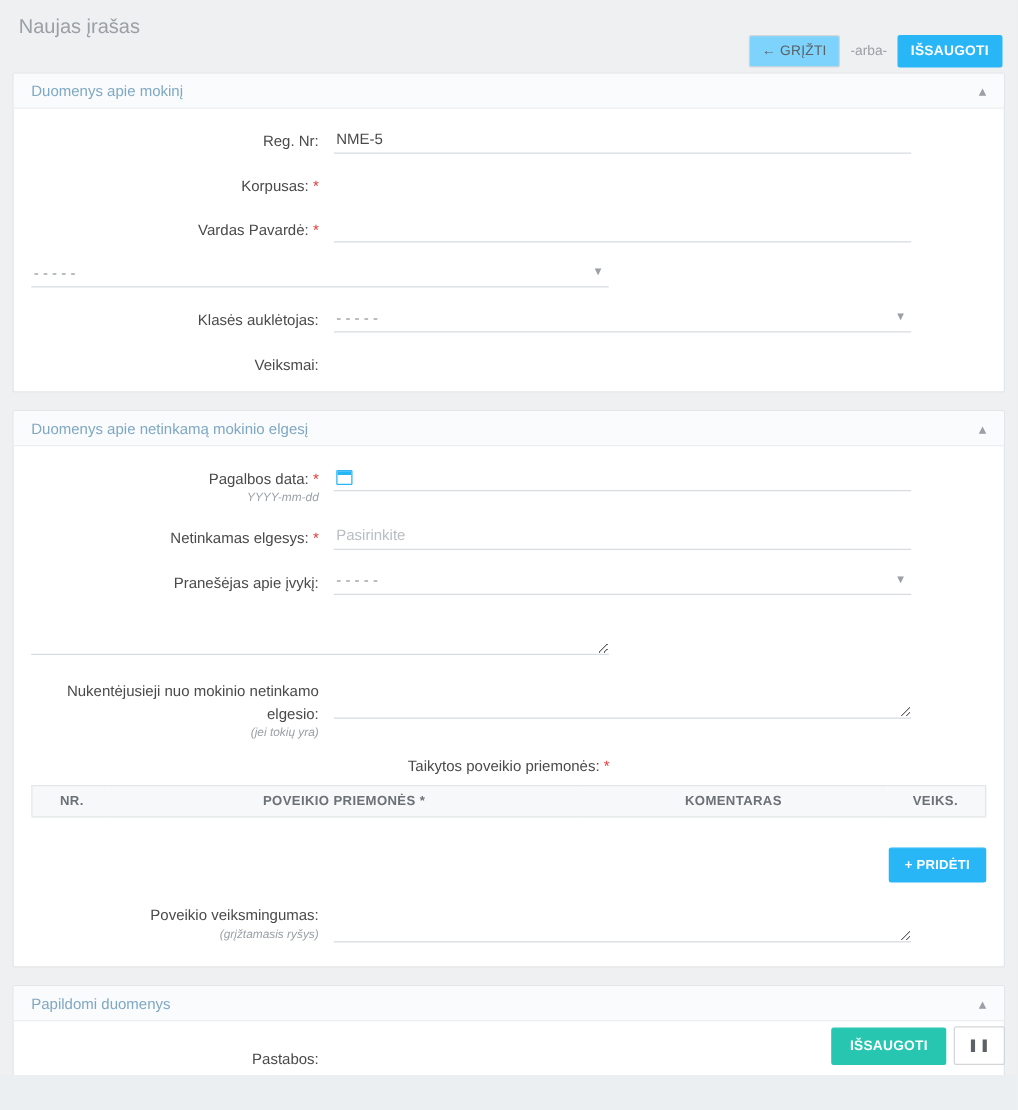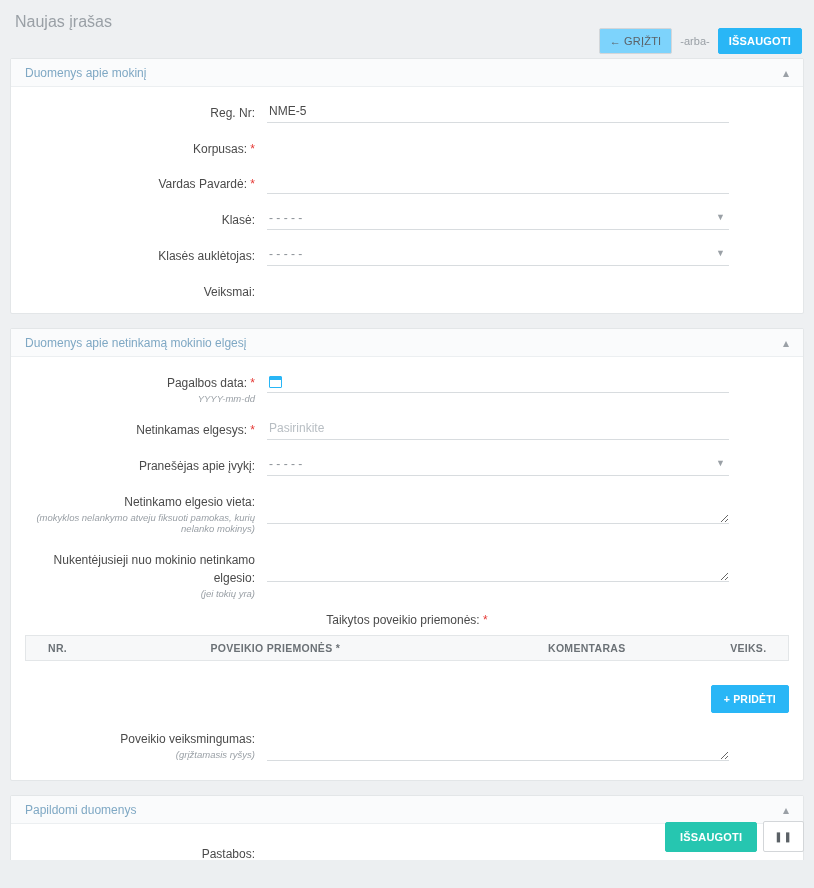--- a/index.html
+++ b/index.html
@@ -308,21 +308,20 @@
         <div class="lbl">
           <span>Vardas Pavardė:</span>
           <span class="req">*</span>
         </div>
         <div class="field">
           <input class="underline-input" type="text" value="" style="">
         </div>
       </div>
 
       <div class="row">
-        <div class="lbl">Klasė:</div>
         <div class="field">
           <div class="select-wrap">
             <select>
               <option>- - - - -</option>
             </select>
             <span class="caret">▼</span>
           </div>
         </div>
       </div>
 
@@ -382,24 +381,20 @@
           <div class="select-wrap">
             <select>
               <option>- - - - -</option>
             </select>
             <span class="caret">▼</span>
           </div>
         </div>
       </div>
 
       <div class="row">
-        <div class="lbl">
-          <span>Netinkamo elgesio vieta:</span>
-          <span class="sub">(mokyklos nelankymo atveju fiksuoti pamokas, kurių nelanko mokinys)</span>
-        </div>
         <div class="field">
           <textarea class="ta" style=""></textarea>
         </div>
       </div>
 
       <div class="row">
         <div class="lbl">
           <span>Nukentėjusieji nuo mokinio netinkamo elgesio:</span>
           <span class="sub">(jei tokių yra)</span>
         </div>

